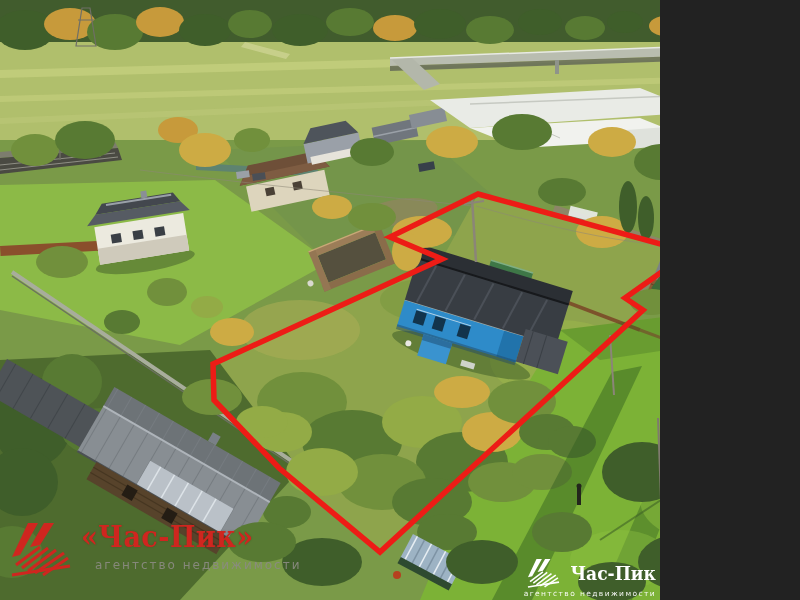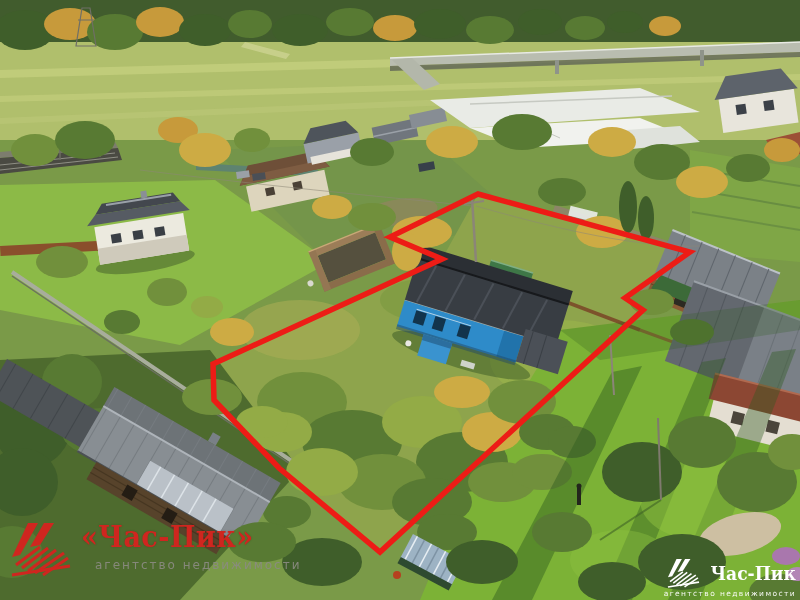--- a/index.html
+++ b/index.html
@@ -1,16 +1,16 @@
 <!DOCTYPE html>
 <html style="--outline-red: #ed1c16; --logo-red: #cf261f; --tagline-gray: #8b8b82; --logo-white: #ffffff; --house-blue: #2e8bc9;"><head>
 <meta charset="utf-8">
 <style>
   html,body{margin:0;padding:0;background:#222;}
-  .stage{position:relative;width:800px;height:600px;overflow:hidden;
+  .stage{position:relative;width:660px;height:600px;overflow:hidden;
          font-family:"DejaVu Sans",sans-serif;}
   .stage svg.scene{position:absolute;left:0;top:0;}
   
   .tD{fill:#3f5e2a}.tG{fill:#587a33}.tO{fill:#71903c}
   .tL{fill:#93ab46}.tY{fill:#cdab44}.tA{fill:#c79a3b}
   
   .wm{position:absolute;display:flex;pointer-events:none;}
   .wm-left{left:10px;top:520px;align-items:flex-start;gap:7px;}
   .wm-left .mark{width:64px;height:58px;color:var(--logo-red);}
   .wm-col{display:flex;flex-direction:column;}

